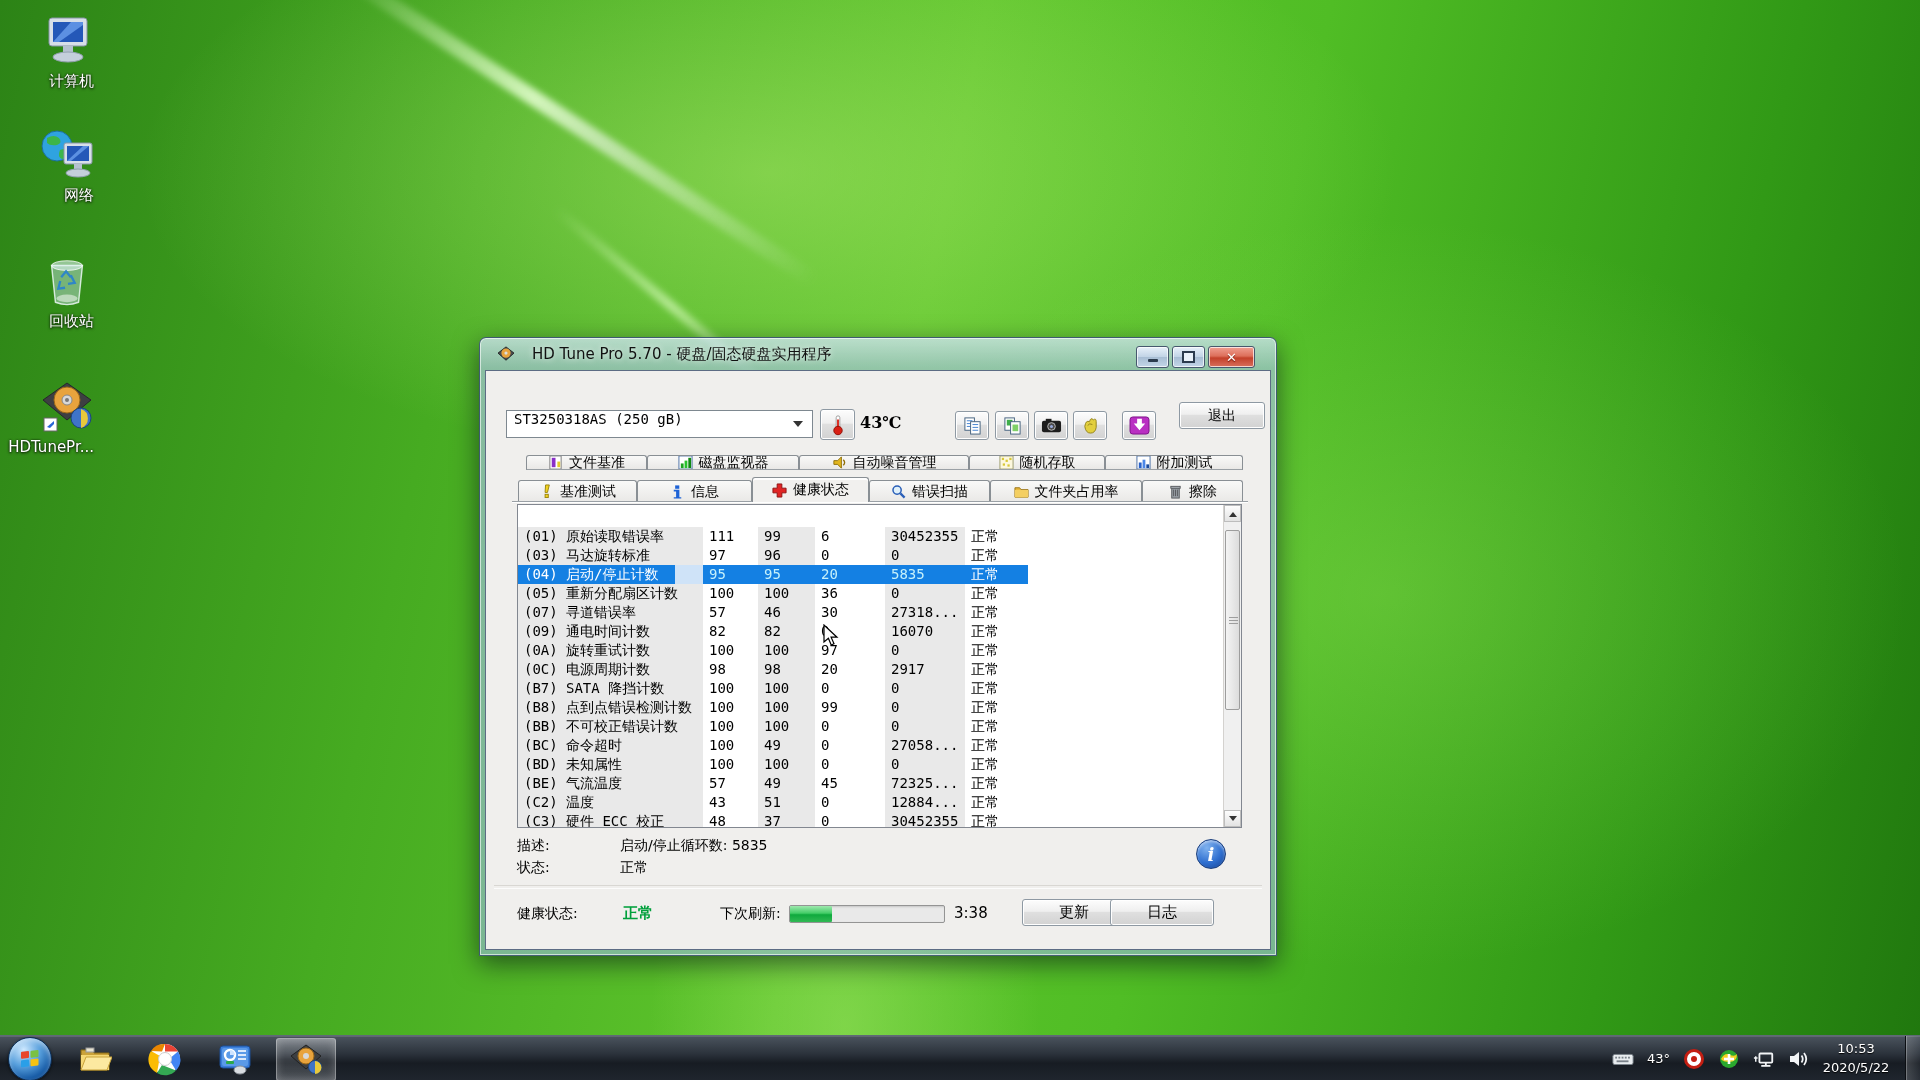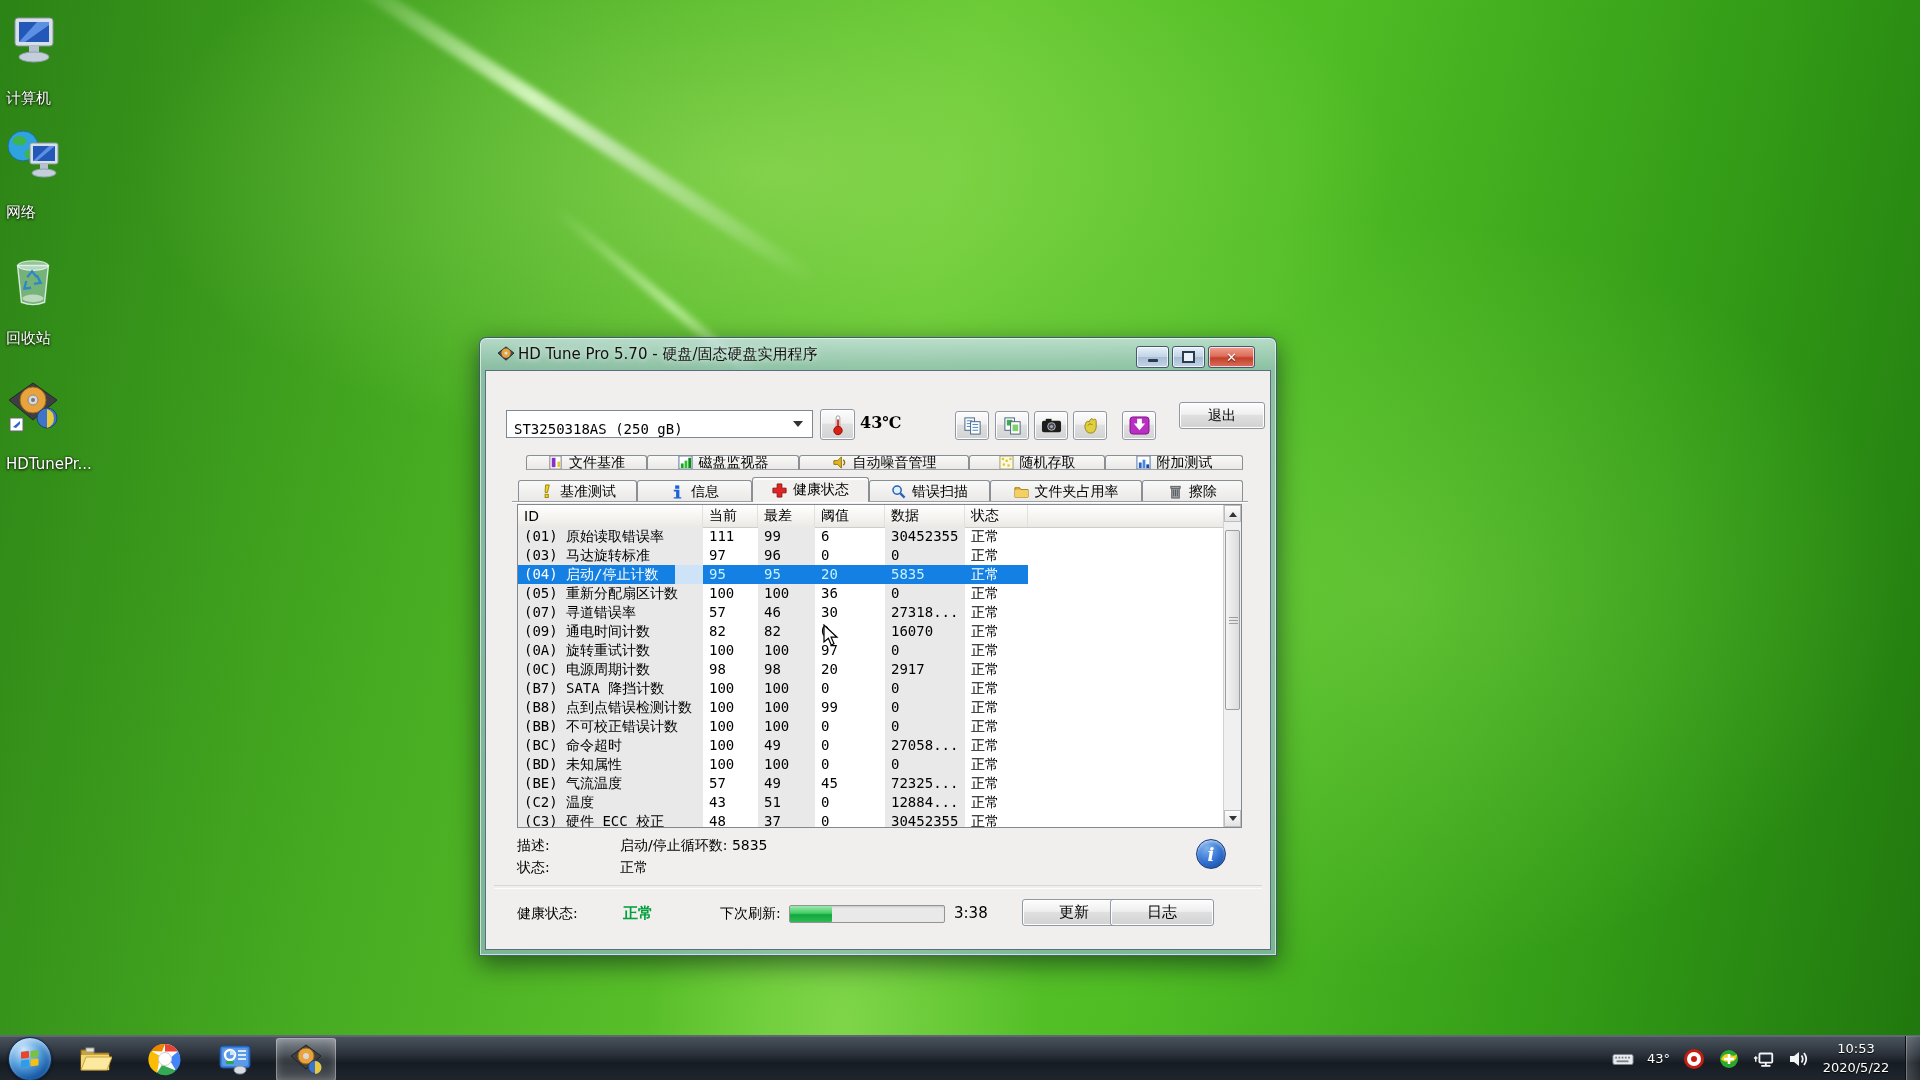--- a/index.html
+++ b/index.html
@@ -15,53 +15,53 @@
       linear-gradient(102deg,#2c8316 0%,#46ab21 24%,#5ec52c 46%,#50bd25 62%,#319916 84%,#20770e 100%);}
   .streak{position:absolute;left:300px;top:120px;width:560px;height:16px;
     background:linear-gradient(90deg,transparent,rgba(230,255,210,.85) 40%,rgba(255,255,255,.55) 55%,transparent);
     transform:rotate(33deg);filter:blur(3px);border-radius:8px}
   .streak2{position:absolute;left:520px;top:300px;width:300px;height:10px;
     background:linear-gradient(90deg,transparent,rgba(225,255,200,.6),transparent);
     transform:rotate(40deg);filter:blur(3px)}
 
   
   .dicons{position:absolute;left:6px;top:0;width:88px}
-  .dicon{position:absolute;left:0;width:88px;display:flex;flex-direction:column;align-items:flex-start;gap:22px;cursor:default}
+  .dicon{position:absolute;left:0;width:88px;display:flex;flex-direction:column;align-items:flex-end;gap:5px;cursor:default}
   .dicon:nth-of-type(1){top:14px}.dicon:nth-of-type(2){top:128px}
   .dicon:nth-of-type(3){top:254px}.dicon:nth-of-type(4){top:380px}
   .dlabel{color:#fff;font-size:15px;text-shadow:0 1px 3px rgba(0,0,0,.9),0 0 2px rgba(0,0,0,.7);line-height:16px}
   .ic{display:inline-flex;align-items:center;justify-content:center}
   .ic svg{width:100%;height:100%}
 
   
   .glass{position:absolute;left:479px;top:337px;width:796px;height:617px;border-radius:7px 7px 0 0;
     background:linear-gradient(rgba(208,228,244,.78),rgba(165,195,220,.68) 30px,rgba(150,185,214,.62));
     border:1px solid rgba(50,75,105,.85);
     box-shadow:inset 0 0 0 1px rgba(255,255,255,.6),0 8px 26px rgba(0,10,20,.55)}
   .titlebar{position:absolute;left:0;top:0;right:0;height:32px;display:flex;align-items:center}
   .title-ic{width:18px;height:16px;margin-left:17px}
-  .title-text{margin-left:3px;font-size:15px;color:#111;text-shadow:0 0 6px rgba(255,255,255,.9)}
+  .title-text{margin-left:17px;font-size:15px;color:#111;text-shadow:0 0 6px rgba(255,255,255,.9)}
   .capbtn{position:absolute;top:8px;height:20px;border:1px solid #46586e;border-radius:3px;
     background:linear-gradient(#e8f1fa,#c2d4e6 48%,#a8bed4 52%,#c3d6e8);box-shadow:inset 0 0 0 1px rgba(255,255,255,.7);
     display:flex;align-items:center;justify-content:center}
   .capbtn.min{left:656px;width:31px}.capbtn.max{left:692px;width:31px}
   .capbtn.close{left:728px;width:45px;background:linear-gradient(#f0a092,#dd6f5b 45%,#c3402a 55%,#d8705c);}
   .glyph-min{width:10px;height:3px;background:#2b3b4e;border-radius:1px;margin-top:6px}
   .glyph-max{width:9px;height:8px;border:2px solid #2b3b4e;background:#e9f2fa}
   .glyph-x{color:#fff;font-weight:bold;font-size:13px;text-shadow:0 1px 1px #6e1205;line-height:1}
 
   .client{position:absolute;left:5px;top:32px;width:784px;height:578px;background:#f0efed;border:1px solid #5c6c84}
 
   
   .menubar{position:absolute;left:0;top:0;width:100%;height:26px;display:flex;align-items:center;padding-left:17px;gap:26px;font-size:14px}
   .menu-item{padding:2px 3px}
 
   
   .combo{position:absolute;left:20px;top:39px;width:298px;height:26px;background:#fff;border:1px solid #7e8890;
-    display:flex;align-items:flex-end;font-family:"DejaVu Sans Mono","Liberation Mono",monospace;font-size:14px;padding-left:7px}
+    display:flex;align-items:flex-start;font-family:"DejaVu Sans Mono","Liberation Mono",monospace;font-size:14px;padding-left:7px}
   .combo .arr{position:absolute;right:9px;top:10px;width:0;height:0;border:5px solid transparent;border-top:6px solid #333;border-bottom:none}
   .btn3d{border:1px solid #8e99a3;border-radius:3px;background:linear-gradient(#fdfdfd,#efefef 45%,#dfdfdf 50%,#d2d2d2);
     box-shadow:inset 0 0 0 1px #fff;display:flex;align-items:center;justify-content:center;font-size:14px}
   .tool{position:absolute;top:40px;width:32px;height:27px}
   .thermo{position:absolute;left:334px;top:38px;width:33px;height:29px}
   .temp-label{position:absolute;left:374px;top:42px;font-size:16px;font-weight:bold;font-family:"DejaVu Serif","Liberation Serif",serif}
   .exitbtn{position:absolute;left:693px;top:31px;width:86px;height:27px;font-size:14px}
 
   
   .tabs{position:absolute;display:flex}
@@ -406,29 +406,20 @@
               <rect x="3" y="2.5" width="10" height="2" fill="#b8bdc2" stroke="#55585c"></rect>
               <path d="M6,6 v7 M8,6 v7 M10,6 v7" stroke="#55585c"></path>
             </svg>
           </span>
           <span>擦除</span>
        </div>
       </div>
     <div class="tabline"></div>
 
     <div class="stable">
-      <div class="thead" id="thead">
-          <div class="cell c-id">ID</div>
-          <div class="cell c-cur">当前</div>
-          <div class="cell c-worst">最差</div>
-          <div class="cell c-thr">阈值</div>
-          <div class="cell c-data">数据</div>
-          <div class="cell c-status">状态</div>
-          <div class="cell c-fill"></div>
-        </div>
       <div class="tbody" id="tbody">
           <div class="trow">
        <div class="cell c-id band"><span class="cid">(01)</span><span>原始读取错误率</span></div>
        <div class="cell c-cur">111</div>
        <div class="cell c-worst band">99</div>
        <div class="cell c-thr">6</div>
        <div class="cell c-data band">30452355</div>
        <div class="cell c-status">正常</div>
        <div class="cell c-fill"></div>
      </div>

